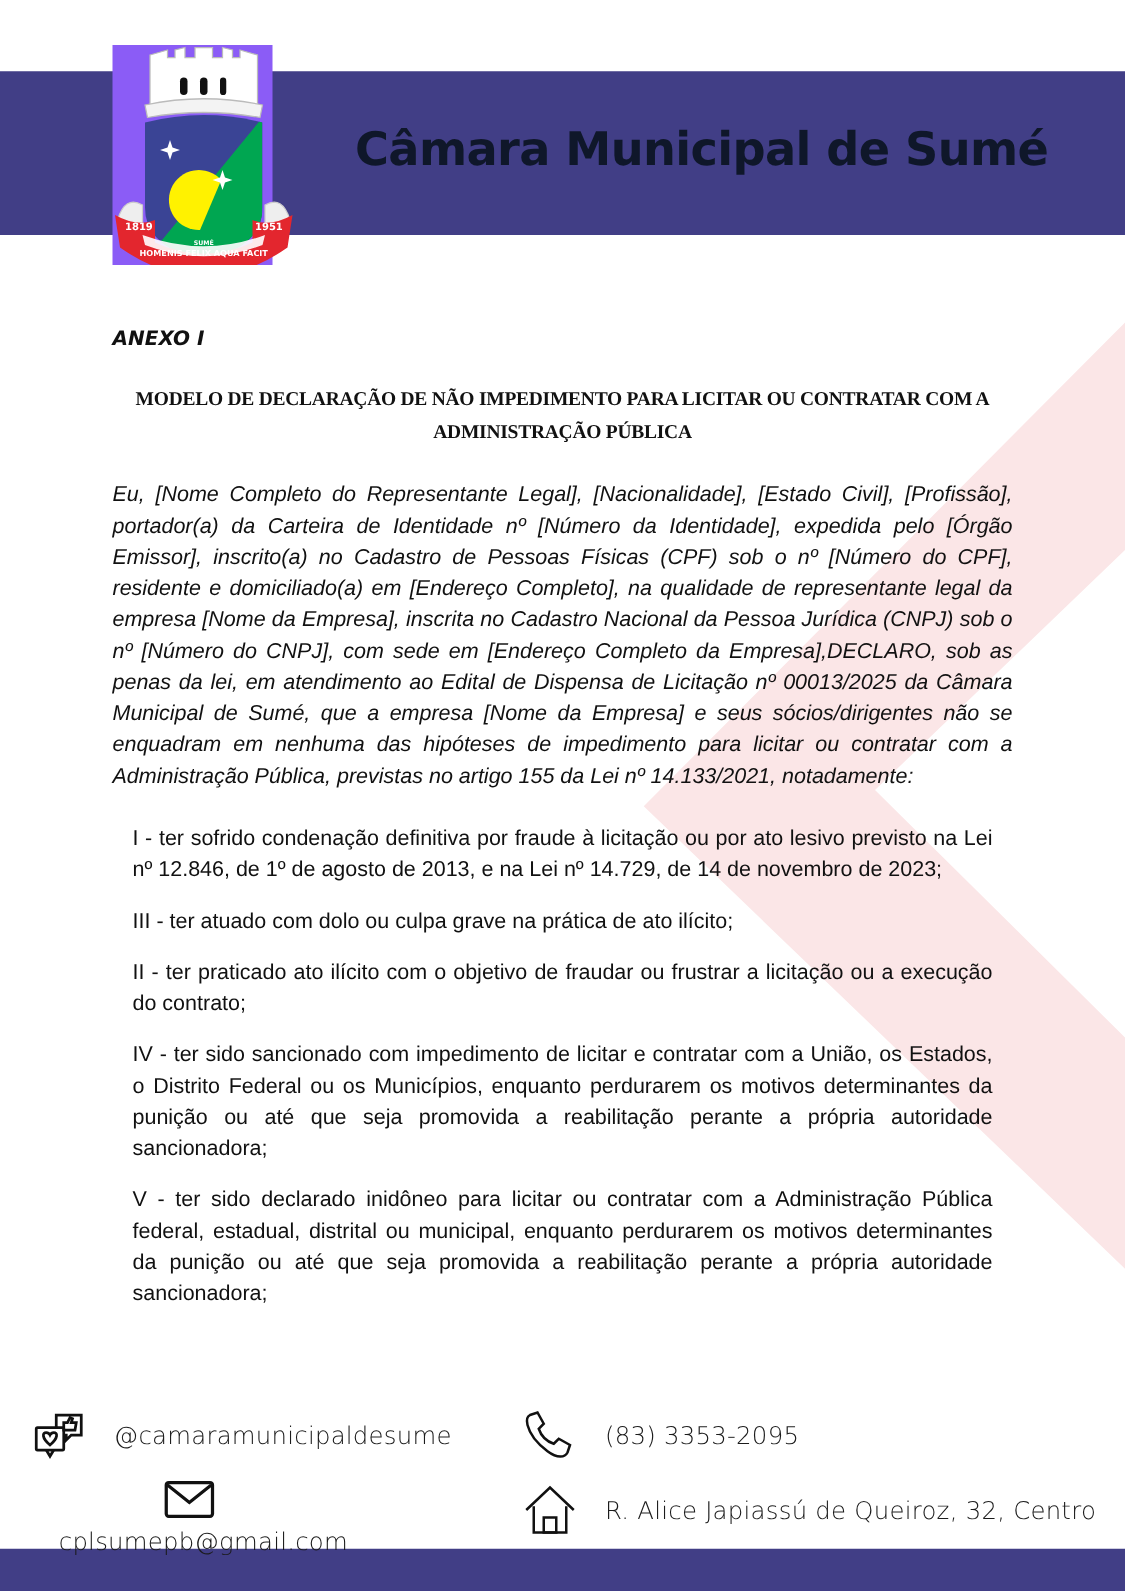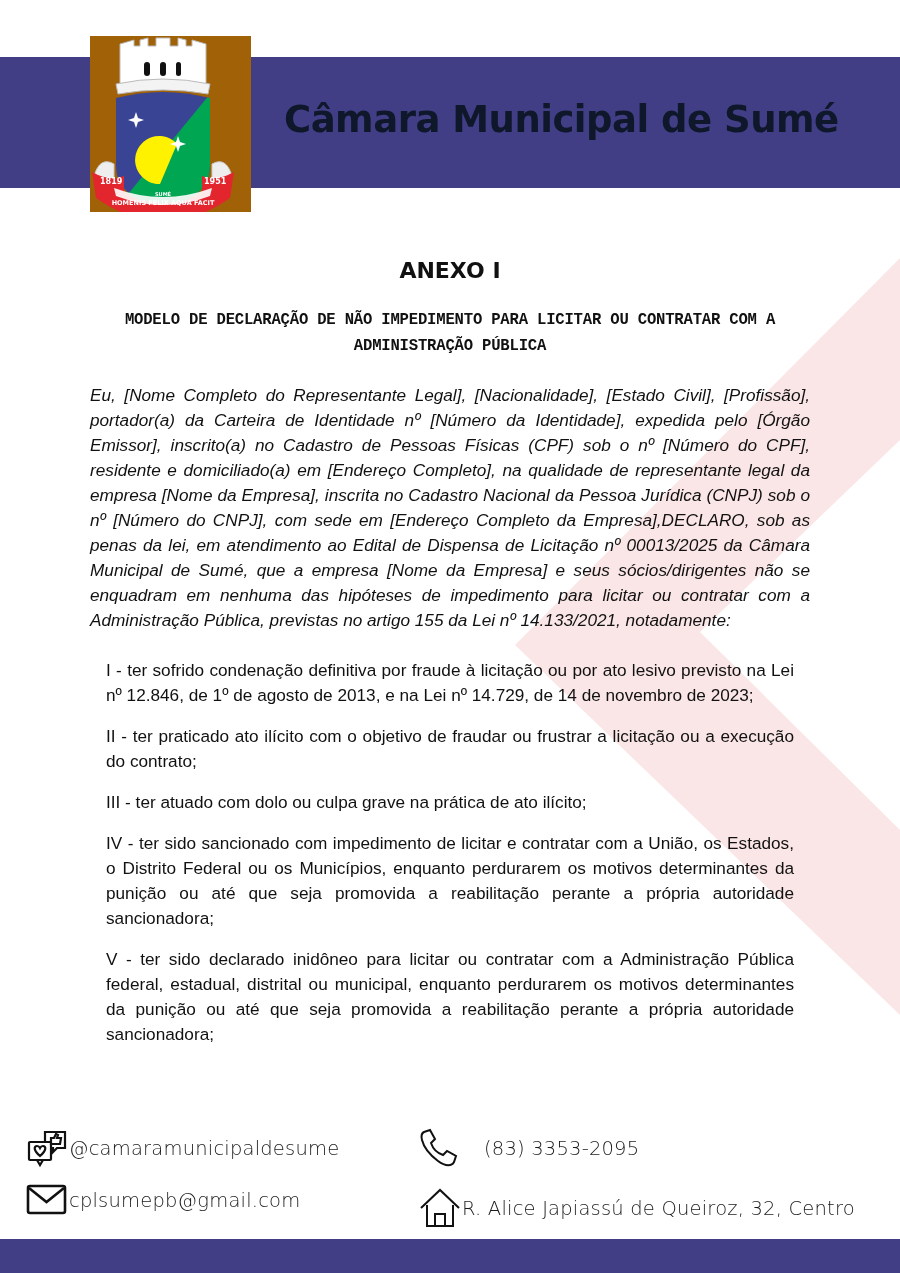--- a/index.html
+++ b/index.html
@@ -6,43 +6,43 @@
   body {
     width: 900px; height: 1273px; position: relative; overflow: hidden;
     background: #ffffff; font-family: "DejaVu Sans", sans-serif; color: #111;
   }
   .bg-chevron { position: absolute; left: 0; top: 0; width: 900px; height: 1273px; z-index: 0; }
   .header-band {
     position: absolute; left: 0; top: 57px; width: 900px; height: 131px;
     background: #413e86;
   }
   .logo {
-    position: absolute; left: 90px; top: 36px; width: 161px; height: 176px;
-    background: #a16207; z-index: 2;
+    position: absolute; left: 90px; top: 36px; width: 128px; height: 176px;
+    background: #8b5cf6; z-index: 2;
   }
   .logo svg { width: 146px; height: 176px; display: block; }
   .header-title {
     position: absolute; left: 284px; top: 98px; width: 600px;
     color: #0f172a; font-family: "DejaVu Sans", sans-serif; font-weight: bold;
     font-size: 37px; letter-spacing: -0.5px; z-index: 2; white-space: nowrap;
   }
   .content {
     position: absolute; left: 90px; top: 258px; width: 720px; z-index: 1;
     font-family: "Liberation Sans", sans-serif; font-size: 17.2px; line-height: 25px;
   }
-  .annex-title { text-align: center; font-weight: bold; font-size: 22px; margin: 0; line-height: 26px; font-family: "DejaVu Sans", sans-serif; }
-  .doc-title { text-align: center; font-weight: bold; font-size: 15.6px; margin: 23px 0 0 0; line-height: 26px; font-family: Liberation Mono, monospace; letter-spacing: -0.2px; }
+  .annex-title { font-weight: bold; font-size: 16px; margin: 0; line-height: 26px; font-family: "DejaVu Sans", sans-serif; font-style: italic; }
+  .doc-title { text-align: center; font-weight: bold; font-size: 15.6px; margin: 23px 0 0 0; line-height: 26px; font-family: Liberation Serif, serif; letter-spacing: -0.2px; }
   .para { text-align: justify; margin: 24px 0 0 0; font-style: italic; }
   .items { margin-top: 25px; }
   .item { text-align: justify; margin: 16px; }
   .footer { position: absolute; left: 0; top: 1110px; width: 900px; height: 130px; z-index: 1; }
   .f-row { position: absolute; display: flex; align-items: center; }
   .f-icon { width: 44px; height: 44px; display: inline-block; }
   .f-icon svg { width: 44px; height: 44px; display: block; }
-  .f-text { font-family: "DejaVu Sans", sans-serif; font-size: 19.5px; color: #1b1b1b; white-space: nowrap; font-weight: 300; letter-spacing: 0.2px; }
+  .f-text { font-family: "DejaVu Sans", sans-serif; font-size: 19.5px; color: #1b1b1b; margin-left: 22px; white-space: nowrap; font-weight: 300; letter-spacing: 0.2px; }
   .footer-band { position: absolute; left: 0; top: 1239px; width: 900px; height: 34px; background: #413e86; }
 </style>
 </head>
 <body>
 
 <svg class="bg-chevron" viewBox="0 0 900 1273">
   <polygon points="900,258 515,645 900,1015 900,830 700,632 900,440" fill="#fbe6e7"></polygon>
 </svg>
 
 <div class="header-band"></div>
@@ -83,42 +83,42 @@
 </div>
 
 <div class="header-title">Câmara Municipal de Sumé</div>
 
 <div class="content">
   <p class="annex-title">ANEXO I</p>
   <p class="doc-title">MODELO DE DECLARAÇÃO DE NÃO IMPEDIMENTO PARA LICITAR OU CONTRATAR COM A ADMINISTRAÇÃO PÚBLICA</p>
   <p class="para">Eu, [Nome Completo do Representante Legal], [Nacionalidade], [Estado Civil], [Profissão], portador(a) da Carteira de Identidade nº [Número da Identidade], expedida pelo [Órgão Emissor], inscrito(a) no Cadastro de Pessoas Físicas (CPF) sob o nº [Número do CPF], residente e domiciliado(a) em [Endereço Completo], na qualidade de representante legal da empresa [Nome da Empresa], inscrita no Cadastro Nacional da Pessoa Jurídica (CNPJ) sob o nº [Número do CNPJ], com sede em [Endereço Completo da Empresa],DECLARO, sob as penas da lei, em atendimento ao Edital de Dispensa de Licitação nº 00013/2025 da Câmara Municipal de Sumé, que a empresa [Nome da Empresa] e seus sócios/dirigentes não se enquadram em nenhuma das hipóteses de impedimento para licitar ou contratar com a Administração Pública, previstas no artigo 155 da Lei nº 14.133/2021, notadamente:</p>
   <div class="items">
     <p class="item">I - ter sofrido condenação definitiva por fraude à licitação ou por ato lesivo previsto na Lei nº 12.846, de 1º de agosto de 2013, e na Lei nº 14.729, de 14 de novembro de 2023;</p>
+    <p class="item">III - ter atuado com dolo ou culpa grave na prática de ato ilícito;</p>
     <p class="item">II - ter praticado ato ilícito com o objetivo de fraudar ou frustrar a licitação ou a execução do contrato;</p>
-    <p class="item">III - ter atuado com dolo ou culpa grave na prática de ato ilícito;</p>
     <p class="item">IV - ter sido sancionado com impedimento de licitar e contratar com a União, os Estados, o Distrito Federal ou os Municípios, enquanto perdurarem os motivos determinantes da punição ou até que seja promovida a reabilitação perante a própria autoridade sancionadora;</p>
     <p class="item">V - ter sido declarado inidôneo para licitar ou contratar com a Administração Pública federal, estadual, distrital ou municipal, enquanto perdurarem os motivos determinantes da punição ou até que seja promovida a reabilitação perante a própria autoridade sancionadora;</p>
   </div>
 </div>
 
 <div class="footer">
   <div class="f-row" style="left:25px; top:16px;">
     <span class="f-icon">
       <svg viewBox="0 0 44 44" fill="none" stroke="#111" stroke-width="2.2">
         <rect x="4" y="16" width="22" height="18" rx="1"></rect>
         <path d="M12 34 L15 39 L18 34"></path>
         <path d="M15 30 C8 24 9 20 12 20 C14 20 15 22 15 22 C15 22 16 20 18 20 C21 20 22 24 15 30 Z"></path>
         <path d="M20 16 L20 6 L40 6 L40 22 L32 22 L28 26 L28 22 L26 22"></path>
         <path d="M26 18 L26 12 L29 12 L31 8 L33 9 L32 12 L36 12 L35 18 Z"></path>
       </svg>
     </span>
     <span class="f-text">@camaramunicipaldesume</span>
   </div>
 
-  <div class="f-row" style="left:25px; top:68px;">
+  <div class="f-row" style="left:25px; top:68px;flex-direction:column;">
     <span class="f-icon">
       <svg viewBox="0 0 44 44" fill="none" stroke="#111" stroke-width="2.6">
         <rect x="3" y="8" width="37" height="27" rx="2"></rect>
         <path d="M4 10 L21.5 24 L39 10"></path>
       </svg>
     </span>
     <span class="f-text">cplsumepb@gmail.com</span>
   </div>
 
   <div class="f-row" style="left:416px; top:16px;">

